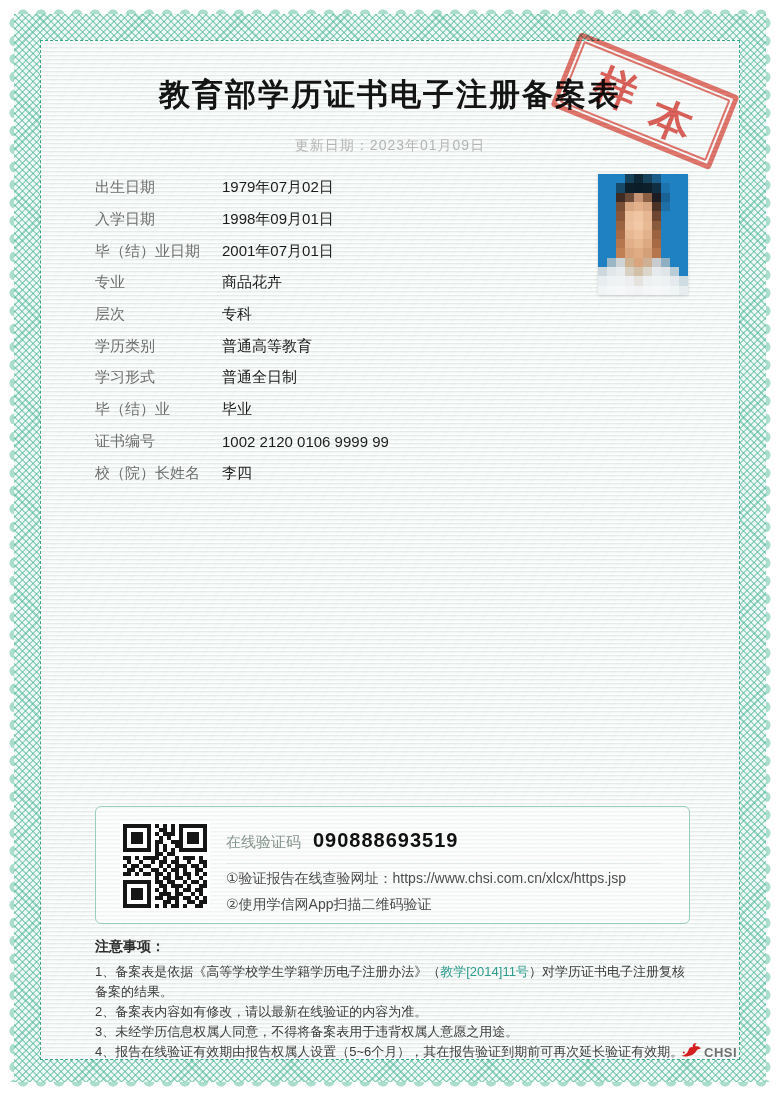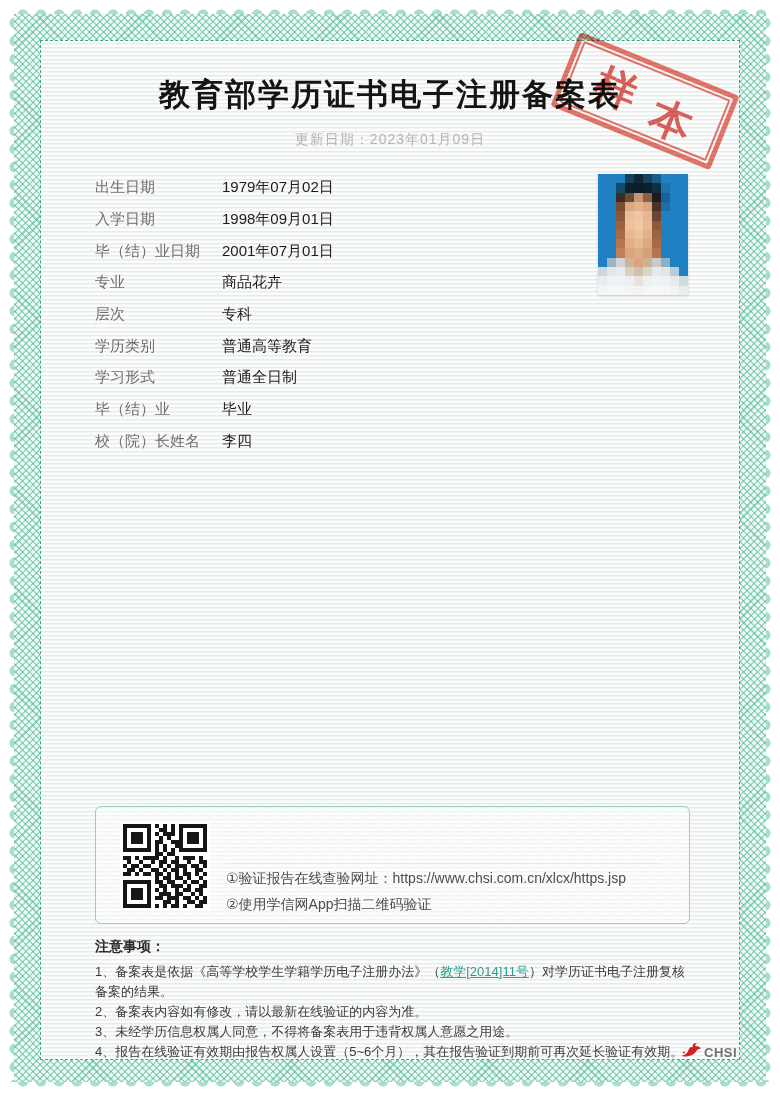--- a/index.html
+++ b/index.html
@@ -37,21 +37,21 @@
     background-image:
       repeating-linear-gradient(180deg, rgba(255,255,255,.7) 0 2px, rgba(190,208,199,.25) 2px 3px, rgba(255,255,255,0) 3px 4px),
       repeating-linear-gradient(115deg, rgba(190,215,205,.10) 0 2px, transparent 2px 14px);
   }
   
   .title {
     position:absolute; left:60px; right:60px; top:74px; text-align:center;
     font-size:31px; font-weight:bold; color:#141414; letter-spacing:2px; z-index:2;
   }
   .update-line {
-    position:absolute; left:60px; right:60px; top:131px; text-align:center;
+    position:absolute; left:60px; right:60px; top:137px; text-align:center;
     font-size:14px; color:#b4b4b4; letter-spacing:1px;
   }
   
   .stamp {
     position:absolute; left:559px; top:61px; width:172px; height:80px;
     transform:rotate(22deg); transform-origin:center;
     border:5px solid rgba(222,73,62,.82); border-radius:4px;
     mix-blend-mode:multiply; z-index:3; opacity:.92;
   }
   .stamp-inner {
@@ -85,21 +85,21 @@
   .code-row { position:absolute; left:130px; top:22px; display:flex; align-items:baseline; }
   .code-label { font-size:15px; color:#84938b; margin-right:12px; }
   .code-value { font-size:20px; font-weight:bold; color:#101010; letter-spacing:1px; }
   .verify-divider { position:absolute; left:130px; right:28px; top:56px; border-top:1px solid #e2eae5; }
   .verify-line { position:absolute; left:130px; right:20px; font-size:14px; color:#4c4c4c; }
   .verify-line.l1 { top:63px; }
   .verify-line.l2 { top:89px; }
   
   .notes-heading { position:absolute; left:95px; top:938px; font-size:14px; font-weight:bold; color:#2e2e2e; }
   .notes { position:absolute; left:95px; top:962px; width:596px; font-size:13px; color:#3c3c3c; line-height:20px; }
-  .note-link { color:#2d9c8c; text-decoration:underline; cursor:pointer; }
+  .note-link { color:#2d9c8c; cursor:pointer; }
   
   .chsi-logo { position:absolute; left:680px; top:1040px; display:flex; align-items:flex-end; z-index:2; }
   .chsi-swan { width:22px; height:20px; margin-right:2px; }
   .chsi-text { font-size:13px; font-weight:bold; color:#707070; letter-spacing:.5px; }
 </style>
 </head>
 <body>
 
 <div class="page">
 
@@ -280,20 +280,24 @@
     </div>
     <div class="field-row">
       <span class="field-label">学习形式</span>
       <span class="field-value">普通全日制</span>
     </div>
     <div class="field-row">
       <span class="field-label">毕（结）业</span>
       <span class="field-value">毕业</span>
     </div>
     <div class="field-row">
+      <span class="field-label">证书编号</span>
+      <span class="field-value">1002 2120 0106 9999 99</span>
+    </div>
+    <div class="field-row">
       <span class="field-label">校（院）长姓名</span>
       <span class="field-value">李四</span>
     </div>
   </div>
 
   <div class="verify-box">
     <div class="qr">
         <div class="qm"></div>
         <div class="qm"></div>
         <div class="qm"></div>
@@ -729,20 +733,24 @@
         <div class="qm"></div>
         <div class="qm"></div>
         <div></div>
         <div class="qm"></div>
         <div></div>
         <div></div>
         <div class="qm"></div>
         <div class="qm"></div>
         <div></div>
       </div>
+    <div class="code-row">
+      <span class="code-label">在线验证码</span>
+      <span class="code-value">090888693519</span>
+    </div>
     <div class="verify-divider"></div>
     <div class="verify-line l1">①验证报告在线查验网址：https://www.chsi.com.cn/xlcx/https.jsp</div>
     <div class="verify-line l2">②使用学信网App扫描二维码验证</div>
   </div>
 
   <div class="notes-heading">注意事项：</div>
   <div class="notes">
     <p><span>1、备案表是依据《高等学校学生学籍学历电子注册办法》（</span><a class="note-link">教学[2014]11号</a><span>）对学历证书电子注册复核备案的结果。</span></p>
     <p>2、备案表内容如有修改，请以最新在线验证的内容为准。</p>
     <p>3、未经学历信息权属人同意，不得将备案表用于违背权属人意愿之用途。</p>

